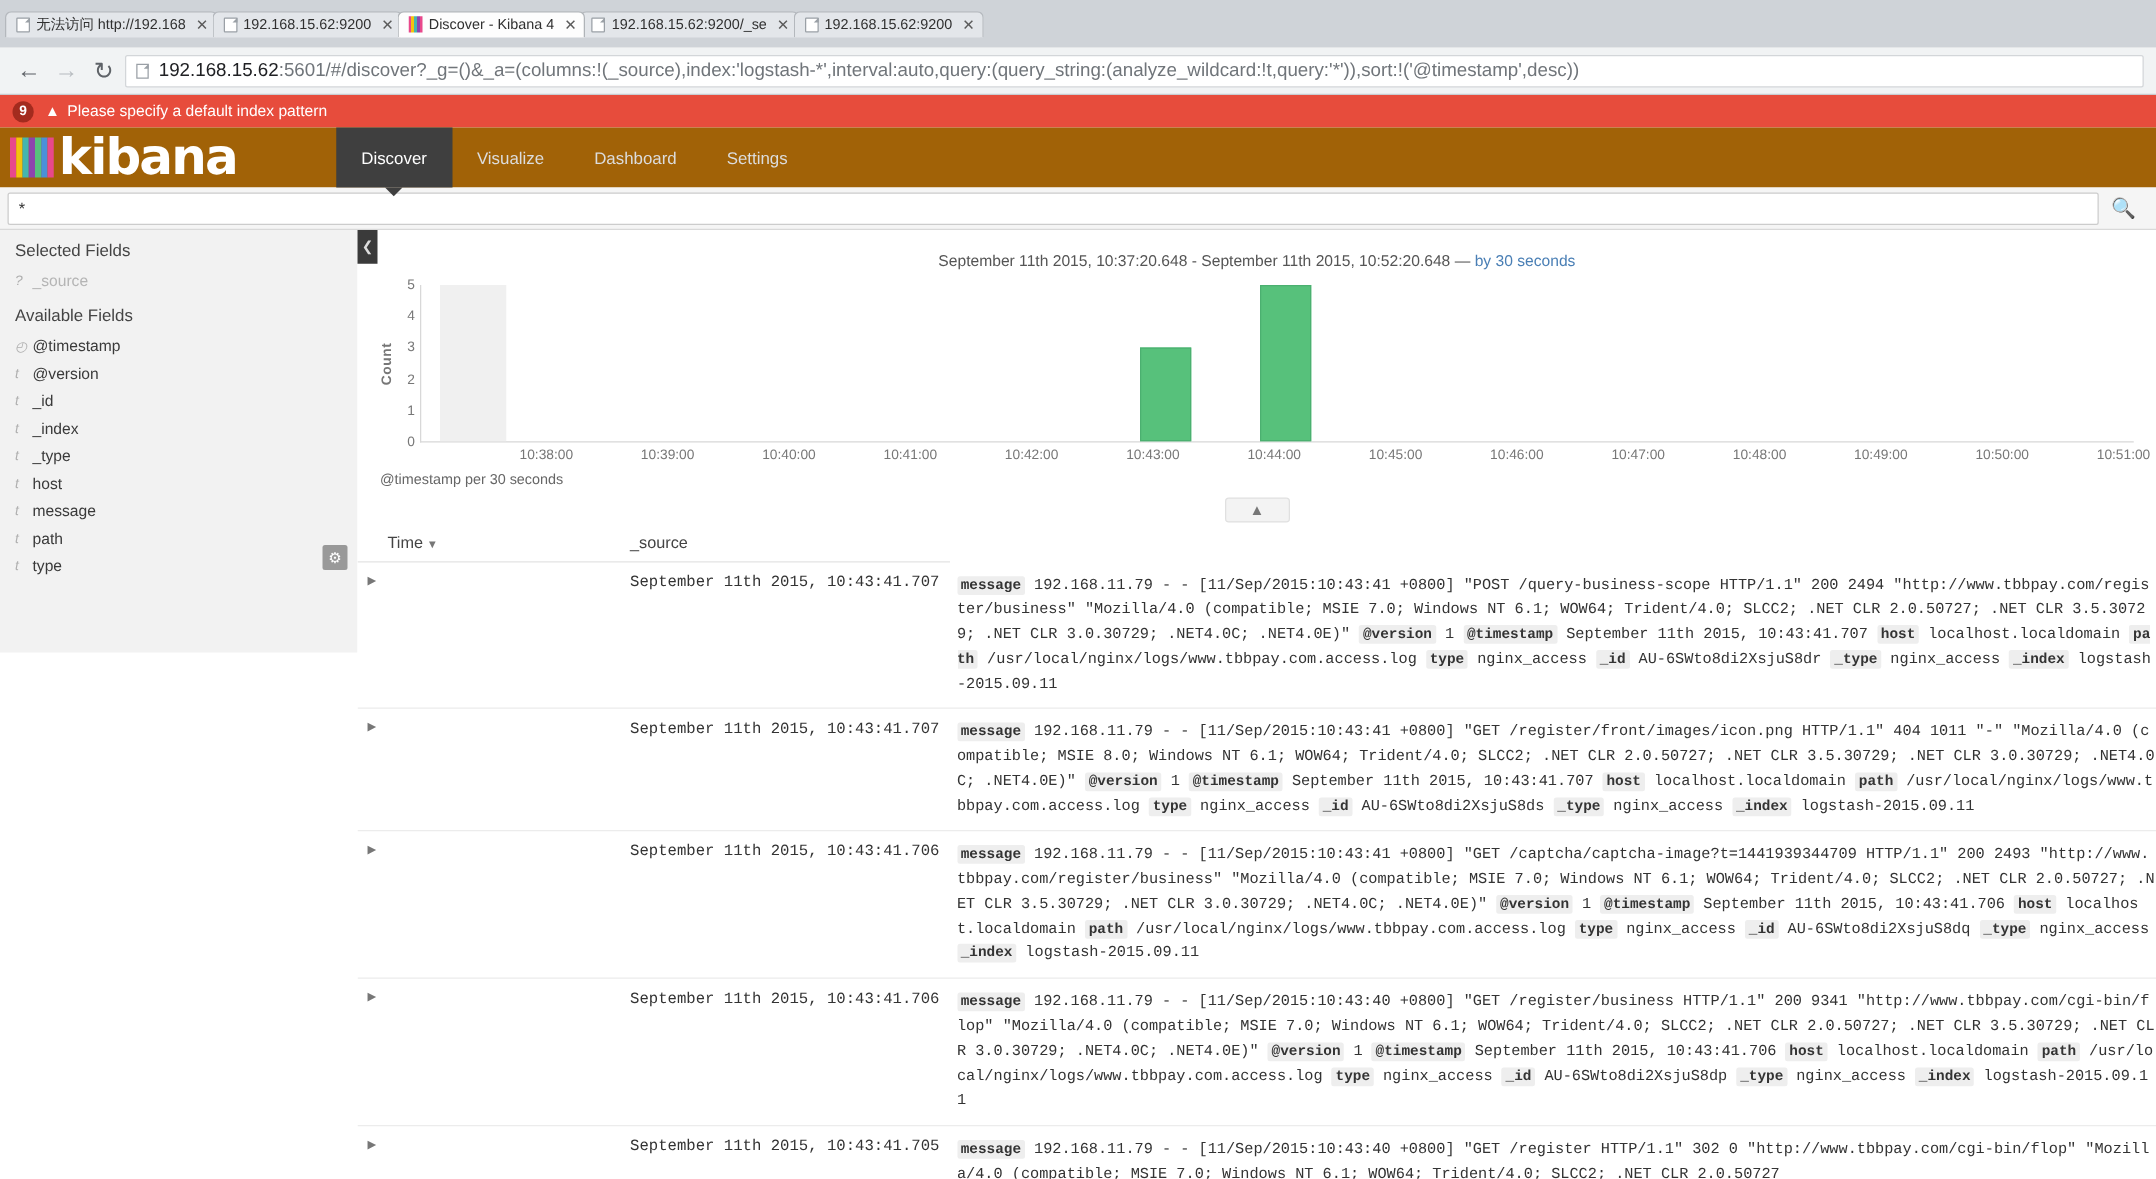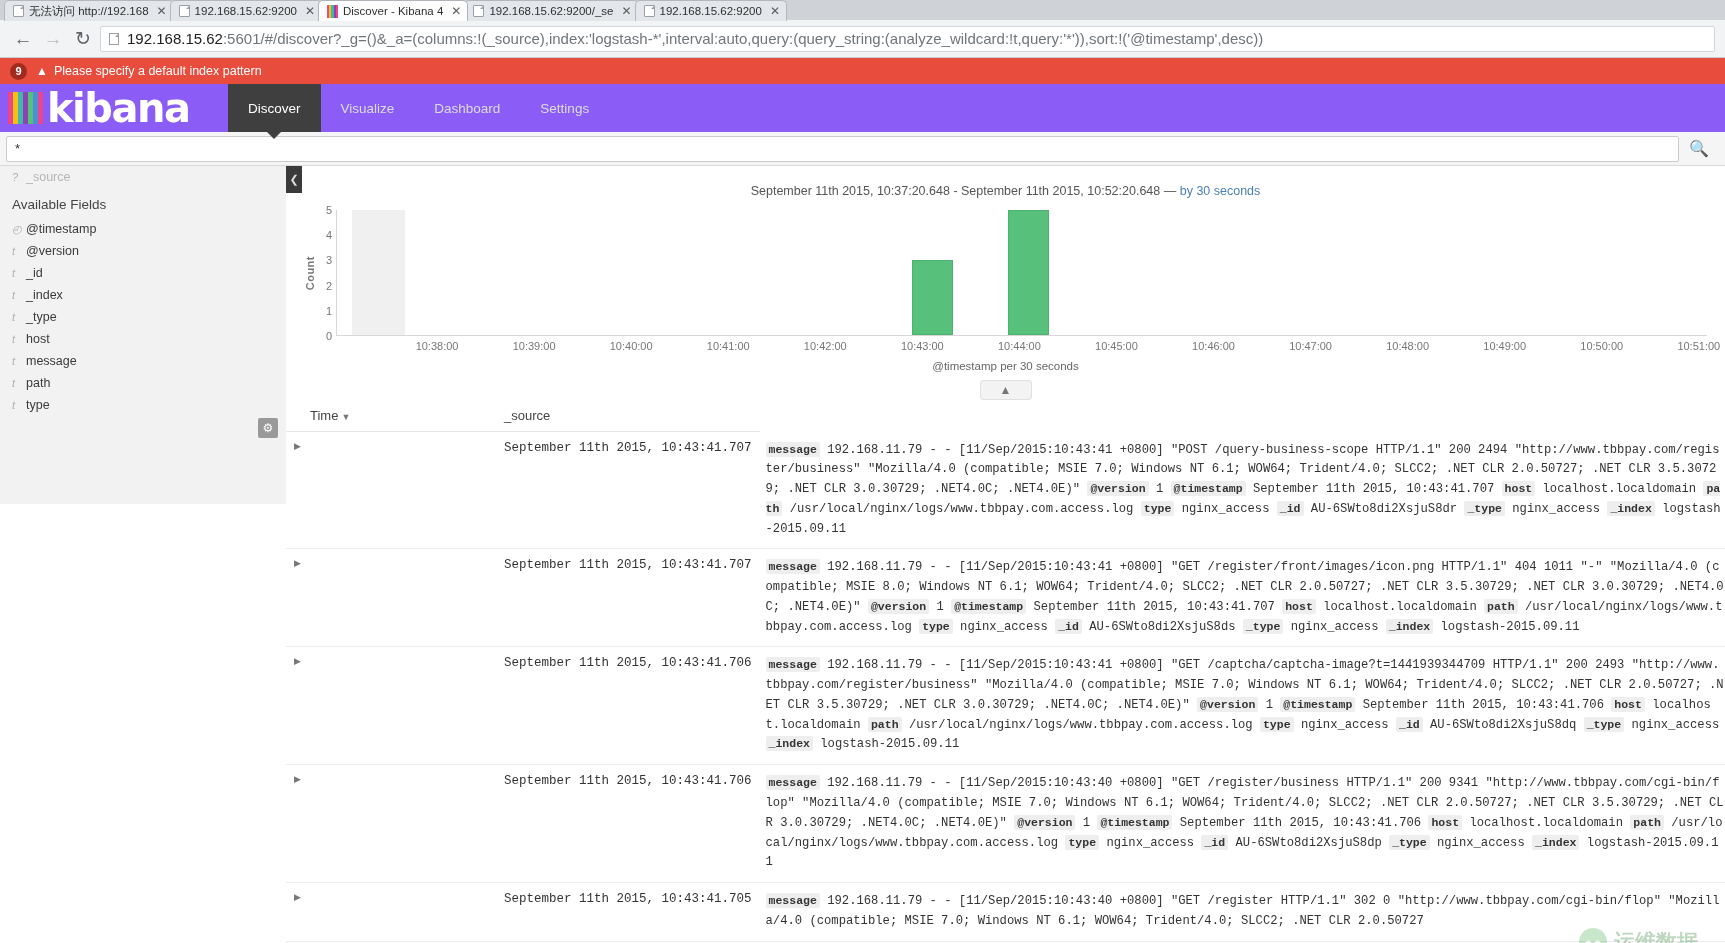--- a/index.html
+++ b/index.html
@@ -6,24 +6,24 @@
   html, body {
     margin: 0; padding: 0;
     width: 1725px; height: 943px;
     overflow: hidden;
     background: #fff;
     font-family: "Liberation Sans", sans-serif;
   }
 
   
   .browser-tabs {
-    height: 20px;
+    height: 38px;
     background: #cfd3d8;
     display: flex;
-    align-items: flex-start;
+    align-items: center;
     padding-left: 4px;
     position: relative;
   }
   .tab {
     height: 21px;
     display: flex;
     align-items: center;
     background: #e3e6ea;
     border: 1px solid #b4b8bd;
     border-bottom: none;
@@ -147,23 +147,24 @@
     font-weight: bold;
   }
   .notify-warn {
     margin-right: 6px;
     font-size: 12px;
   }
 
   
   .kb-nav {
     height: 48px;
-    background: #8b5cf6;
+    background: #a16207;
     display: flex;
     align-items: stretch;
+    gap: 41px;
   }
   .kb-logo {
     display: flex;
     align-items: center;
     padding-left: 8px;
     width: 228px;
     flex: 0 0 auto;
   }
   .kb-bars {
     display: flex;
@@ -356,21 +357,21 @@
   }
   .x-ticks span {
     position: absolute;
     top: 4px;
     font-size: 11px;
     color: #777;
     transform: translateX(-50%);
     white-space: nowrap;
   }
   .x-axis-title {
-    text-align: center;
+    text-align: left;
     font-size: 11.5px;
     color: #666;
     padding-top: 2px;
   }
   .chart-collapse {
     width: 52px; height: 20px;
     margin: 8px auto 0;
     background: #f3f3f3;
     border: 1px solid #e0e0e0;
     border-radius: 3px;
@@ -530,20 +531,21 @@
 </div>
 
 <div class="kb-search">
   <input type="text" value="*" placeholder="Search..." style="">
   <span class="kb-search-btn">🔍</span>
 </div>
 
 <div class="kb-body">
 
   <div class="kb-sidebar">
+    <div class="fields-section-title">Selected Fields</div>
     <div class="field-item muted">
       <span class="field-type">?</span>
       <span class="field-name">_source</span>
     </div>
     <div class="fields-section-title">Available Fields</div>
 
     <div class="field-item">
       <span class="field-type">◴</span>
       <span class="field-name">@timestamp</span>
     </div>

